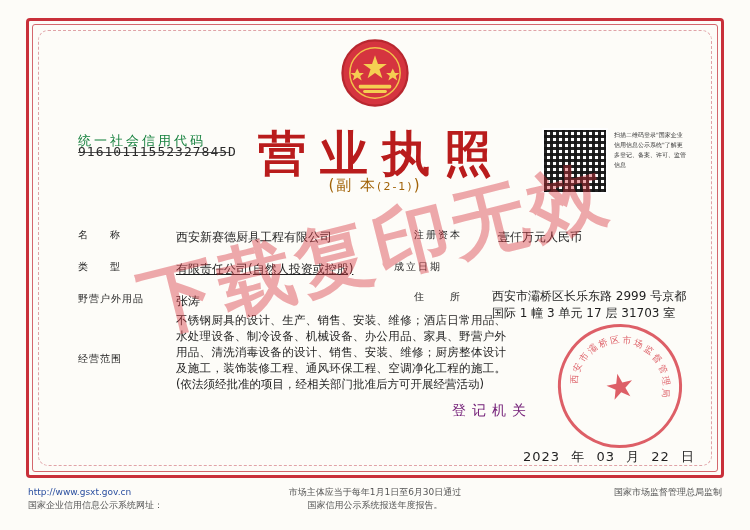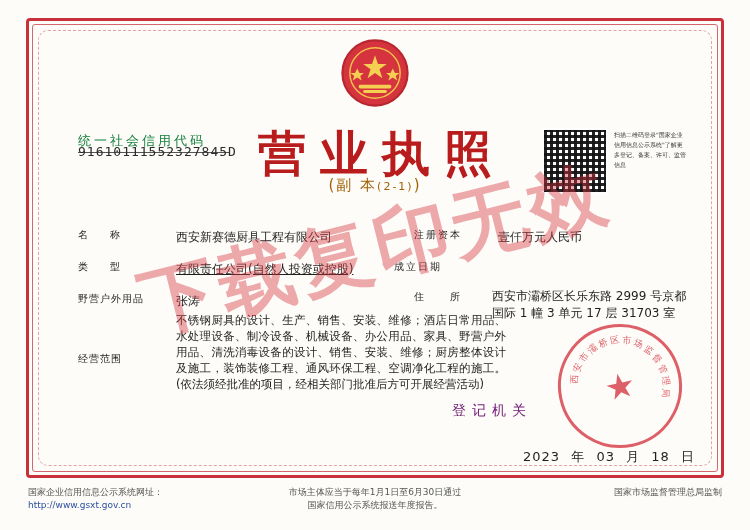--- a/index.html
+++ b/index.html
@@ -250,21 +250,21 @@
   <div class="field-label" style="left:414px;top:290px;letter-spacing:2px;">住　　所</div>
   <div class="field-value" style="left:492px;top:288px;width:200px;">西安市灞桥区长乐东路 2999 号京都国际 1 幢 3 单元 17 层 31703 室</div>
 
   <div class="reg-org">登记机关</div>
 
   <div class="date-line">
     <span>2023</span>
     <span>年</span>
     <span>03</span>
     <span>月</span>
-    <span>18</span>
+    <span>22</span>
     <span>日</span>
   </div>
 
   <div class="seal">
     <div class="star">★</div>
     <div class="seal-text">
       <span style="transform:rotate(-75deg) translate(0,-52px);">西</span>
       <span style="transform:rotate(-60deg) translate(0,-52px);">安</span>
       <span style="transform:rotate(-45deg) translate(0,-52px);">市</span>
       <span style="transform:rotate(-30deg) translate(0,-52px);">灞</span>
@@ -277,22 +277,22 @@
       <span style="transform:rotate(75deg) translate(0,-52px);">管</span>
       <span style="transform:rotate(90deg) translate(0,-52px);">理</span>
       <span style="transform:rotate(105deg) translate(0,-52px);">局</span>
     </div>
   </div>
 
   <div class="watermark">下载复印无效</div>
 
   <div class="footer">
     <div class="left">
+      <div style="color:#2a4fa0;">http://www.gsxt.gov.cn</div>
       <div>国家企业信用信息公示系统网址：</div>
-      <div style="color:#2a4fa0;">http://www.gsxt.gov.cn</div>
     </div>
     <div class="center">
       <div>市场主体应当于每年1月1日至6月30日通过</div>
       <div>国家信用公示系统报送年度报告。</div>
     </div>
     <div class="right">
       <div>国家市场监督管理总局监制</div>
     </div>
   </div>
 

